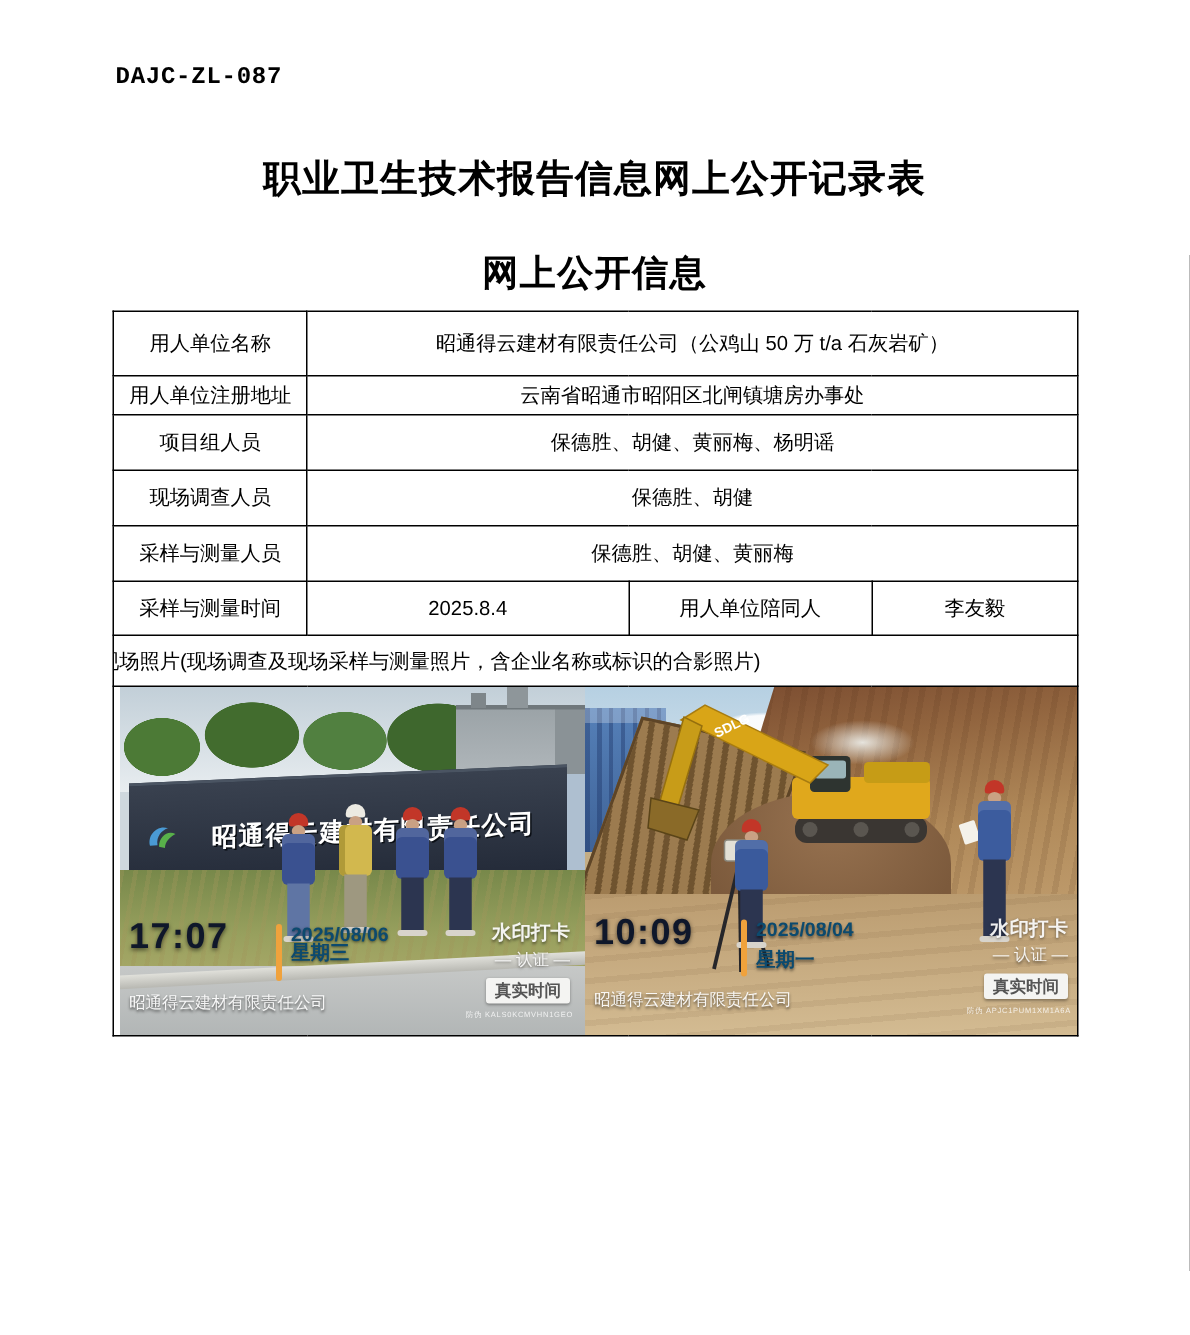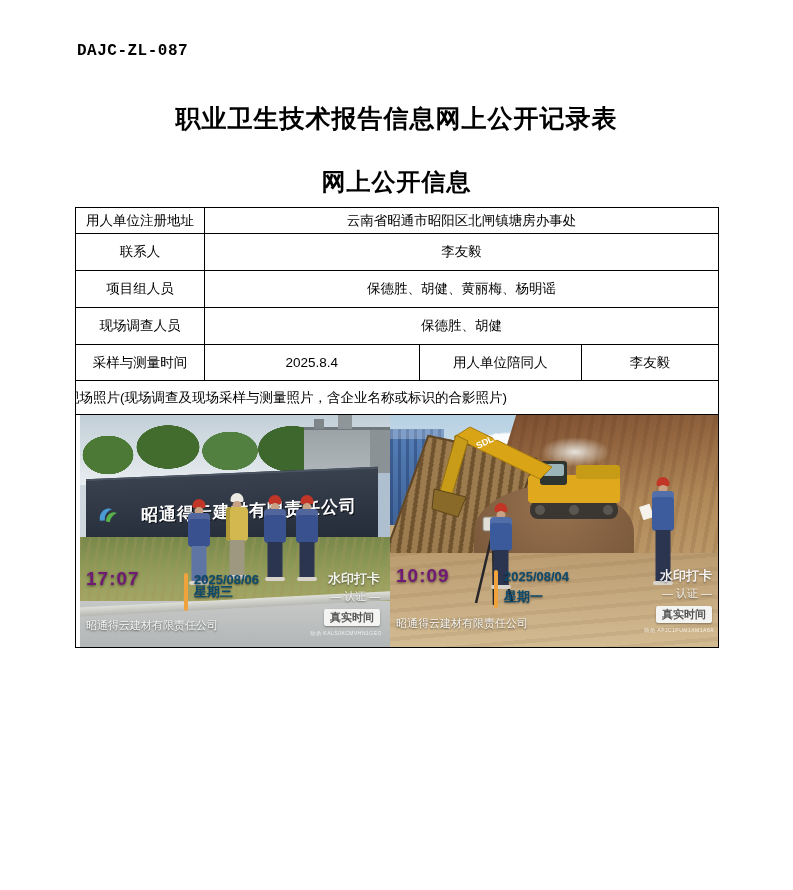--- a/index.html
+++ b/index.html
@@ -36,21 +36,21 @@
   td.caption-cell .caption-text {
     position:absolute; left:-10px; top:50%; transform:translateY(-50%);
     white-space:nowrap; font-size:13.5px;
   }
   td.photos-cell { padding:0; vertical-align:top; }
   .photo-strip { display:flex; width:642px; height:232px; }
 
   
   .photo { position:relative; overflow:hidden; flex:none; height:232px; }
   .photo > div { position:absolute; }
-  .wm-time { font-size:19px; font-weight:bold; color:#701a75; text-shadow:0 1px 3px rgba(0,0,0,.55); letter-spacing:1px; }
+  .wm-time { font-size:24px; font-weight:bold; color:#0f172a; text-shadow:0 1px 3px rgba(0,0,0,.55); letter-spacing:1px; }
   .wm-bar { width:4px; height:38px; background:#f0a23c; border-radius:2px; }
   .wm-date, .wm-week { font-size:13px; font-weight:bold; color:#0c4a6e; text-shadow:0 1px 2px rgba(0,0,0,.55); }
   .wm-company { font-size:11px; color:rgba(255,255,255,.92); text-shadow:0 1px 2px rgba(0,0,0,.6); }
   .wm-app { font-size:13px; font-weight:bold; color:rgba(255,255,255,.92); text-shadow:0 1px 2px rgba(0,0,0,.5); }
   .wm-cert { font-size:11px; color:rgba(255,255,255,.88); text-shadow:0 1px 2px rgba(0,0,0,.5); }
   .wm-badge { font-size:11px; font-weight:bold; color:#555; background:#f4f4f2; border-radius:2px; padding:1px 6px; box-shadow:0 1px 2px rgba(0,0,0,.35); }
   .wm-code { font-size:5px; color:rgba(255,255,255,.8); letter-spacing:0.5px; }
 
   
   .person { position:absolute; width:26px; height:88px; }
@@ -138,35 +138,39 @@
   <div class="doc-subtitle">网上公开信息</div>
 
   <table class="main">
     <colgroup>
         <col style="width:129px">
         <col style="width:214px">
         <col style="width:162px">
         <col style="width:137px">
       </colgroup>
     <tbody>
+        <tr style="height:43px">
+      <td>用人单位名称</td>
+      <td colspan="3">昭通得云建材有限责任公司（公鸡山 50 万 t/a 石灰岩矿）</td>
+    </tr>
     <tr style="height:26px">
       <td>用人单位注册地址</td>
       <td colspan="3">云南省昭通市昭阳区北闸镇塘房办事处</td>
     </tr>
     <tr style="height:37px">
-      <td>联系人</td>
-      <td colspan="3">李友毅</td>
-    </tr>
-    <tr style="height:37px">
       <td>项目组人员</td>
       <td colspan="3">保德胜、胡健、黄丽梅、杨明谣</td>
     </tr>
     <tr style="height:37px">
       <td>现场调查人员</td>
       <td colspan="3">保德胜、胡健</td>
+    </tr>
+    <tr style="height:37px">
+      <td>采样与测量人员</td>
+      <td colspan="3">保德胜、胡健、黄丽梅</td>
     </tr>
     <tr style="height:36px">
       <td>采样与测量时间</td>
       <td>2025.8.4</td>
       <td>用人单位陪同人</td>
       <td>李友毅</td>
     </tr>
     <tr style="height:34px">
       <td colspan="4" class="caption-cell">
         <span class="caption-text">现场照片(现场调查及现场采样与测量照片，含企业名称或标识的合影照片)</span>

